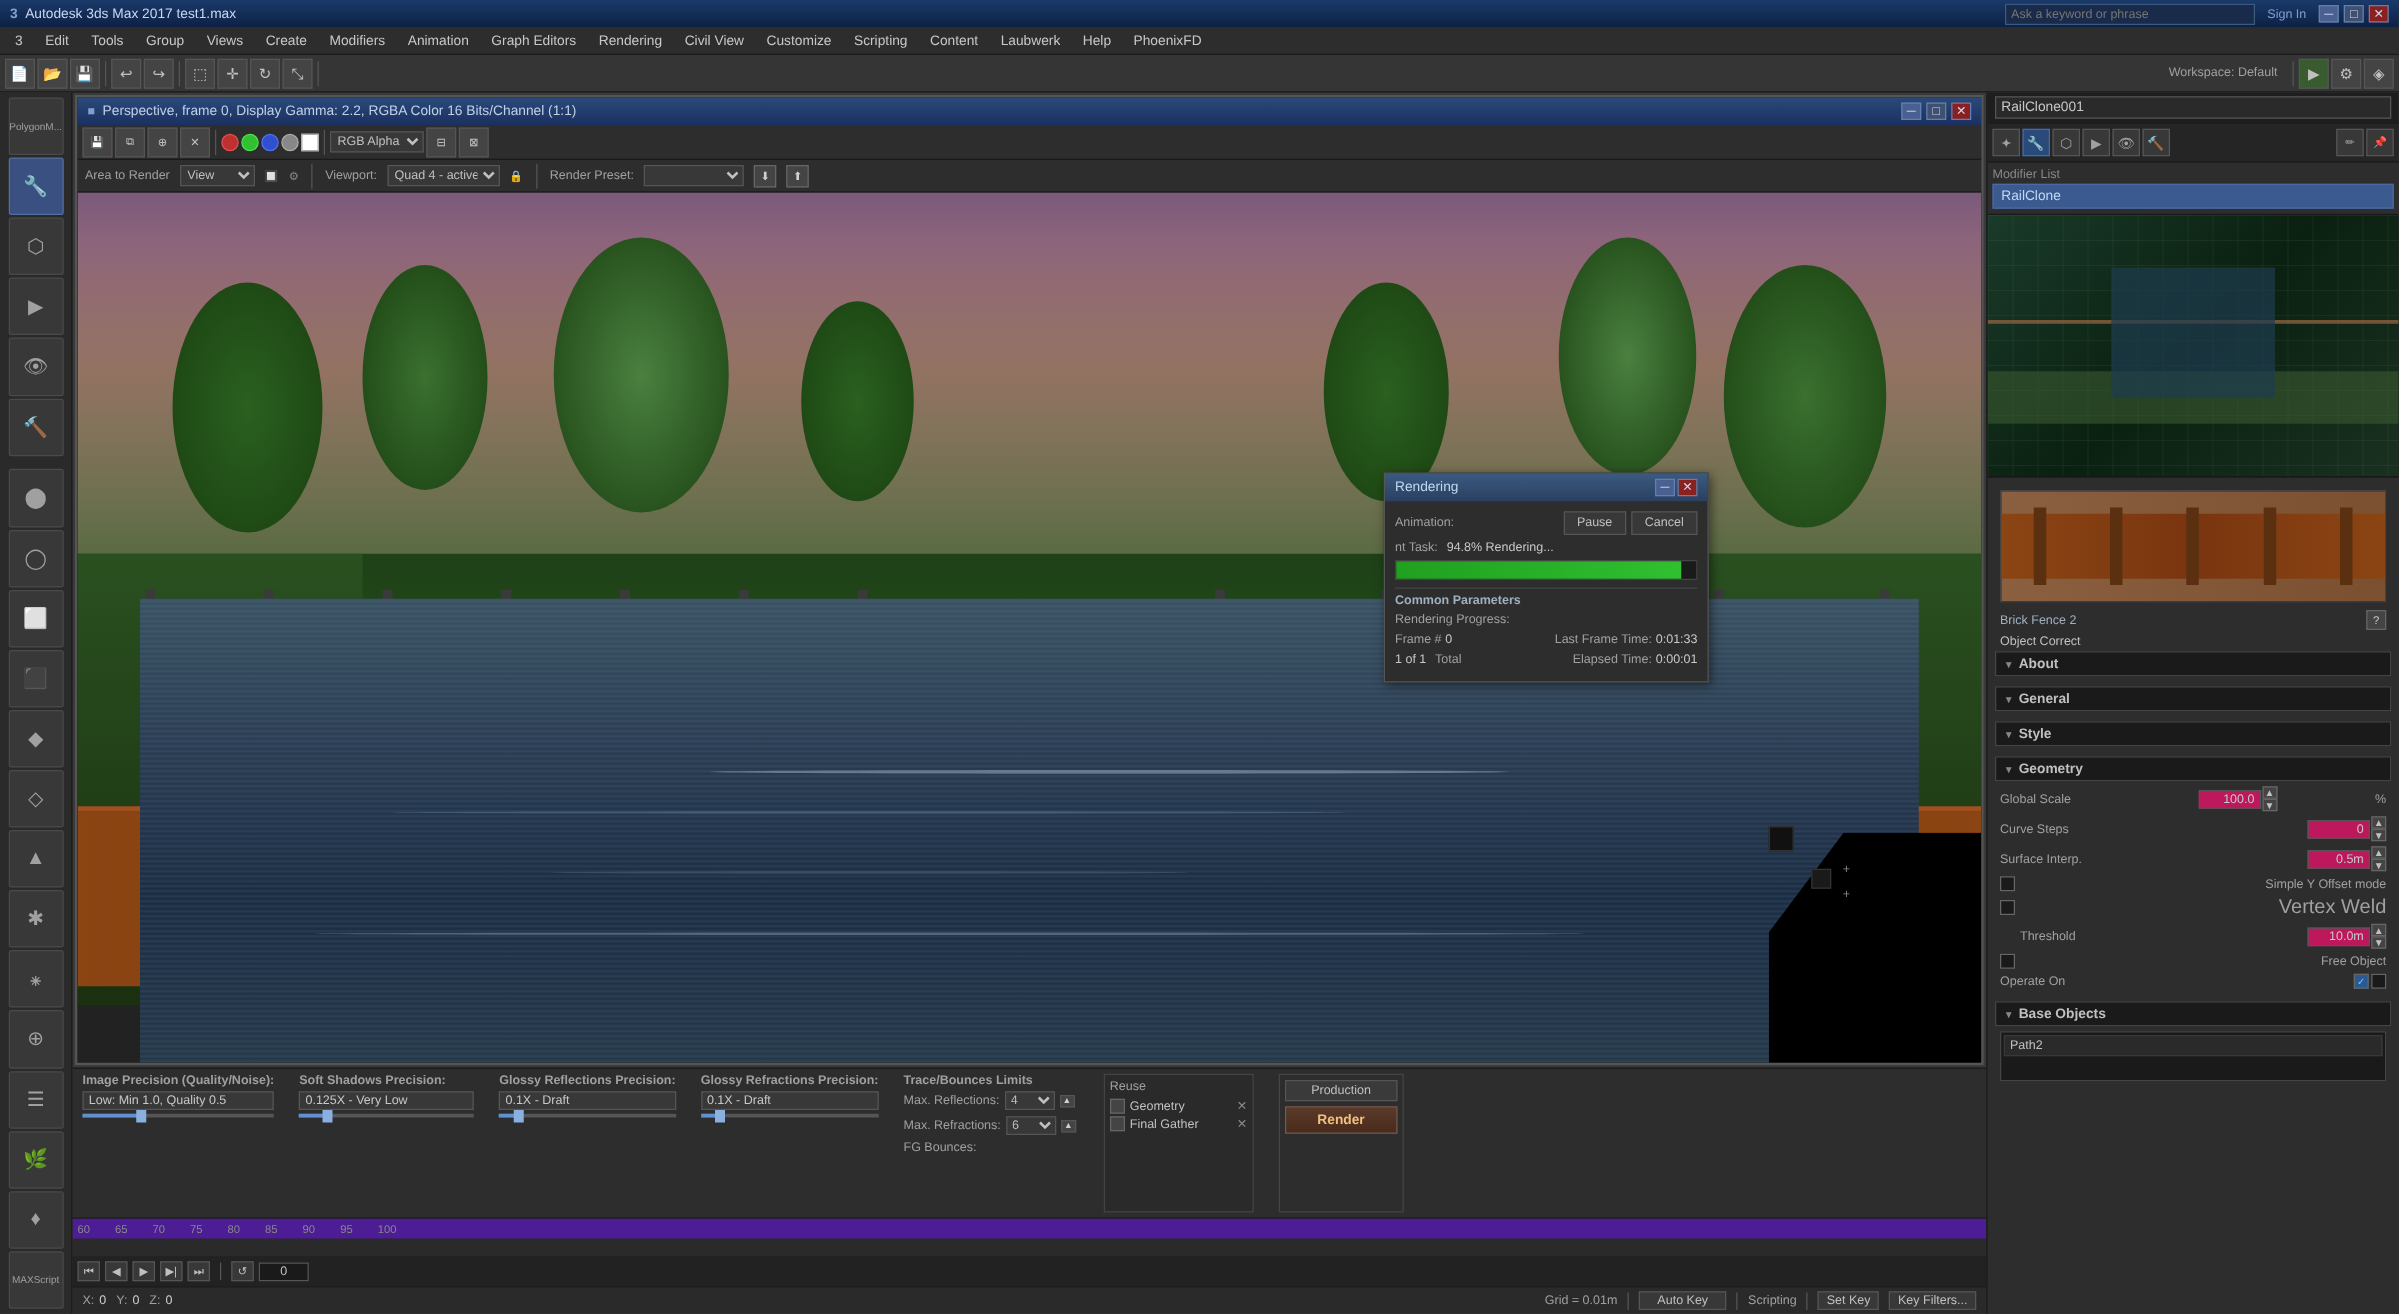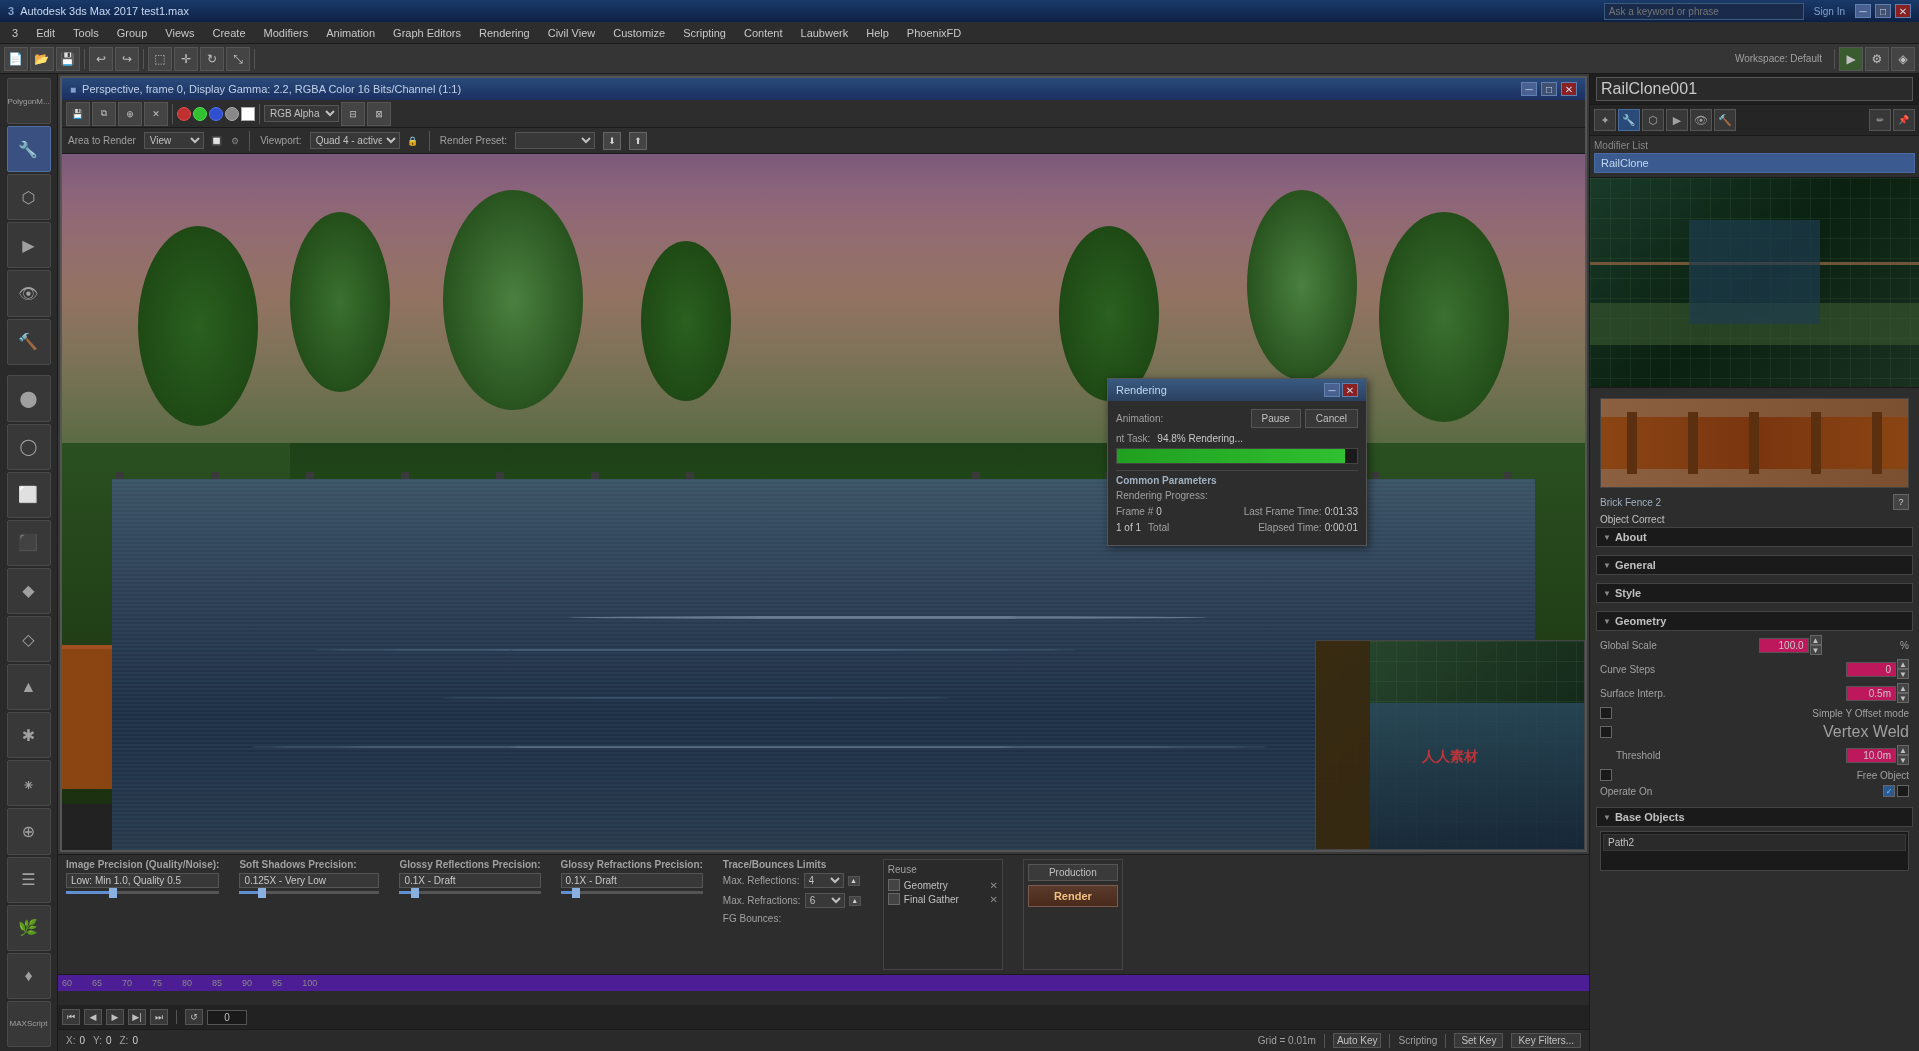--- a/index.html
+++ b/index.html
@@ -563,21 +563,21 @@
       align-items: center;
       gap: 4px;
       border-bottom: 1px solid #1a1a1a;
     }
 
     .object-name-input {
       flex: 1;
       background: #2a2a2a;
       border: 1px solid #555;
       color: #c8c8c8;
-      font-size: 16px;
+      font-size: 11px;
       padding: 2px 4px;
     }
 
     
     .style-preview {
       height: 90px;
       background: #1a1a1a;
       border: 1px solid #444;
       margin: 4px;
       position: relative;
@@ -978,30 +978,20 @@
               <span class="dialog-label" style="margin-left:4px;">Total</span>
             </div>
             <div>
               <span class="dialog-label">Elapsed Time:</span>
               <span class="dialog-value">0:00:01</span>
             </div>
           </div>
         </div>
       </div>
 
-      <div class="mini-viewport">
-        <div class="mini-viewport-bg">
-          <div class="scene-grid"></div>
-
-          <div style="position:absolute;top:30%;left:20%;right:0;bottom:0;background:linear-gradient(to bottom,#2a4a60,#1a2a40);opacity:0.8;"></div>
-          <div style="position:absolute;top:0;left:0;width:20%;bottom:0;background:#3a2810;opacity:0.9;"></div>
-
-          <div class="watermark" style="font-size:14px;">人人素材</div>
-        </div>
-      </div>
     </div>
 
     <div class="bottom-strip">
       <div class="bottom-controls">
 
         <div class="control-group">
           <div class="control-label">Image Precision (Quality/Noise):</div>
           <div class="control-value">Low: Min 1.0, Quality 0.5</div>
           <div class="control-slider-container">
             <div class="control-slider">
@@ -1123,21 +1113,21 @@
         <span>Y:</span>
         <span class="status-value">0</span>
       </div>
       <div class="status-item">
         <span>Z:</span>
         <span class="status-value">0</span>
       </div>
       <div style="flex:1;"></div>
       <span>Grid = 0.01m</span>
       <div style="width:1px;height:14px;background:#555;"></div>
-      <div class="dialog-btn" style="padding:1px 3px;font-size:10px;">Auto Key</div>
+      <div class="dialog-btn" style="padding:1px 14px;font-size:10px;">Auto Key</div>
       <div style="width:1px;height:14px;background:#555;"></div>
       <span>Scripting</span>
       <div style="width:1px;height:14px;background:#555;"></div>
       <div class="dialog-btn" style="padding:1px 6px;font-size:10px;">Set Key</div>
       <div class="dialog-btn" style="padding:1px 6px;font-size:10px;">Key Filters...</div>
     </div>
   </div>
 
   <div class="right-panel">
 

